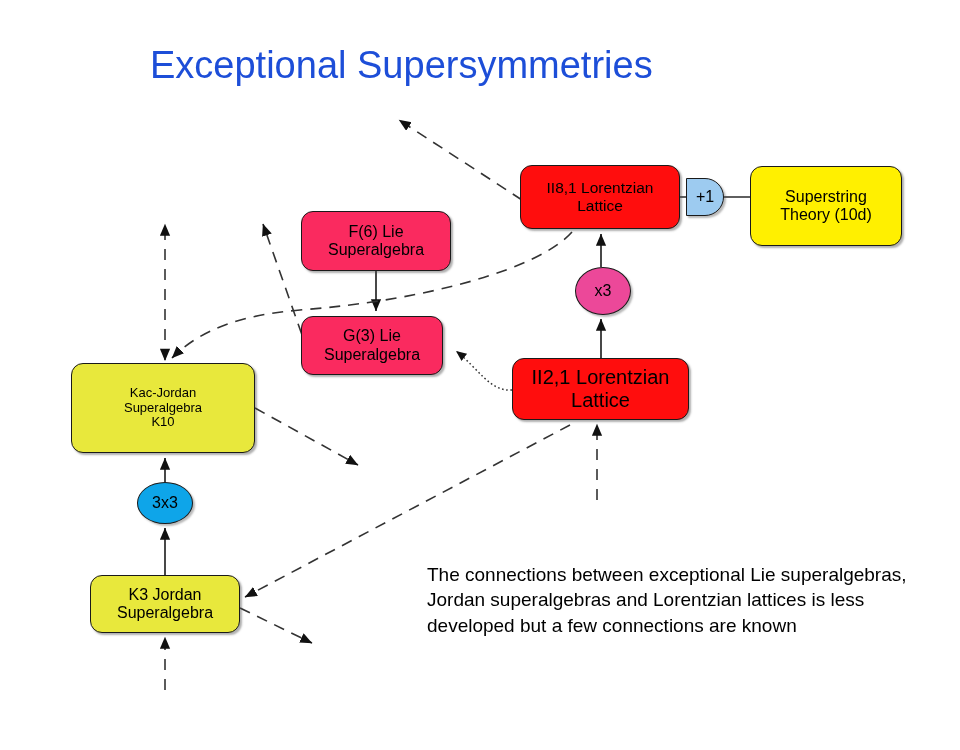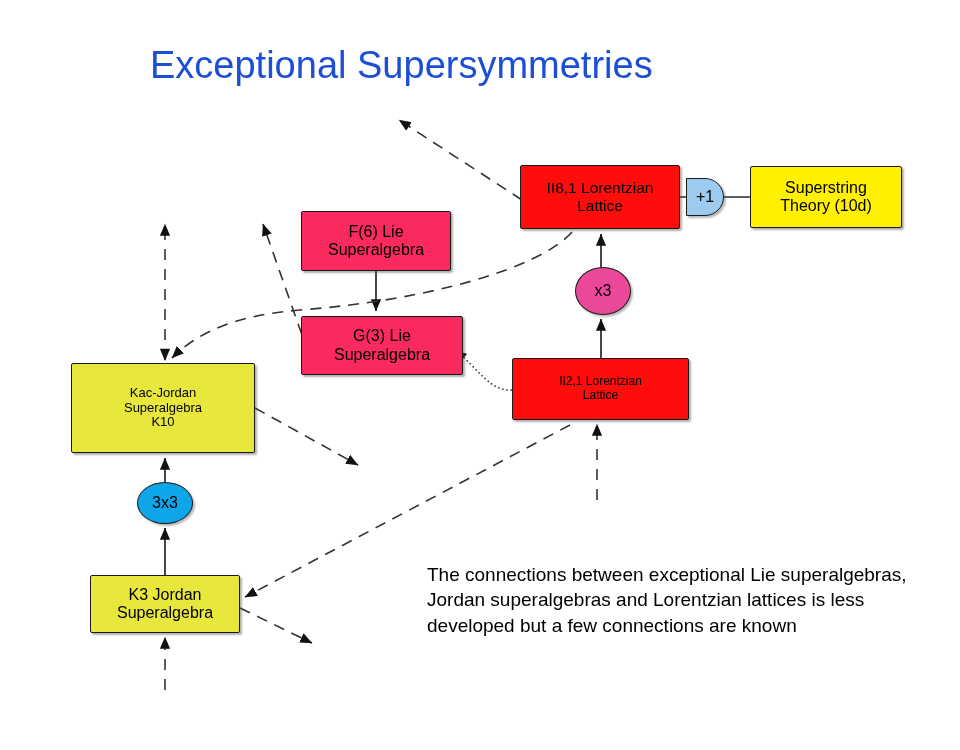--- a/index.html
+++ b/index.html
@@ -30,21 +30,21 @@
     align-items: center;
     justify-content: center;
     text-align: center;
     border: 1.5px solid #1a1a1a;
     color: #000000;
     line-height: 1.15;
     white-space: pre-line;
     z-index: 3;
   }
   .rbox {
-    border-radius: 2px;
+    border-radius: 12px;
     box-shadow: 2px 2px 2px rgba(80,80,80,0.45);
   }
   .ellipse {
     border-radius: 50%;
     box-shadow: 2px 2px 2px rgba(80,80,80,0.40);
   }
   .dshape {
     border-radius: 0 50% 50% 0 / 0 50% 50% 0;
     box-shadow: 2px 2px 2px rgba(80,80,80,0.40);
   }
@@ -121,32 +121,32 @@
     <line x1="165" y1="690" x2="165" y2="637" stroke="#333333" stroke-width="1.6" stroke-dasharray="11 9" marker-end="url(#ah)"></line>
 
     <line x1="597" y1="500" x2="597" y2="424" stroke="#333333" stroke-width="1.6" stroke-dasharray="11 9" marker-end="url(#ah)"></line>
   </svg>
 
   <div class="node rbox" style="left:520px; top:165px; width:160px; height:64px; background:#FF0D0D; font-size:15.5px;">II8,1 Lorentzian
 Lattice</div>
 
   <div class="node dshape" style="left:686px; top:178px; width:38px; height:38px; background:#9DCBF0; font-size:16px;">+1</div>
 
-  <div class="node rbox" style="left:750px; top:166px; width:152px; height:62px; background:#FFF000; font-size:16px;">Superstring
+  <div class="node rbox" style="left:750px; top:166px; width:152px; height:80px; background:#FFF000; font-size:16px;">Superstring
 Theory (10d)</div>
 
   <div class="node rbox" style="left:301px; top:211px; width:150px; height:60px; background:#FA2A5F; font-size:16px;">F(6) Lie
 Superalgebra</div>
 
-  <div class="node rbox" style="left:301px; top:316px; width:162px; height:59px; background:#FA2A5F; font-size:16px;">G(3) Lie
+  <div class="node rbox" style="left:301px; top:316px; width:142px; height:59px; background:#FA2A5F; font-size:16px;">G(3) Lie
 Superalgebra</div>
 
   <div class="node ellipse" style="left:575px; top:267px; width:56px; height:48px; background:#ec4899; font-size:16px;">x3</div>
 
-  <div class="node rbox" style="left:512px; top:358px; width:177px; height:62px; background:#FF0D0D; font-size:12px;">II2,1 Lorentzian
+  <div class="node rbox" style="left:512px; top:358px; width:177px; height:62px; background:#FF0D0D; font-size:20px;">II2,1 Lorentzian
 Lattice</div>
 
   <div class="node rbox" style="left:71px; top:363px; width:184px; height:90px; background:#E8E83C; font-size:13px;">Kac-Jordan
 Superalgebra
 K10</div>
 
   <div class="node ellipse" style="left:137px; top:482px; width:56px; height:42px; background:#0ea5e9; font-size:16px;">3x3</div>
 
   <div class="node rbox" style="left:90px; top:575px; width:150px; height:58px; background:#E8E83C; font-size:16px;">K3 Jordan
 Superalgebra</div>

